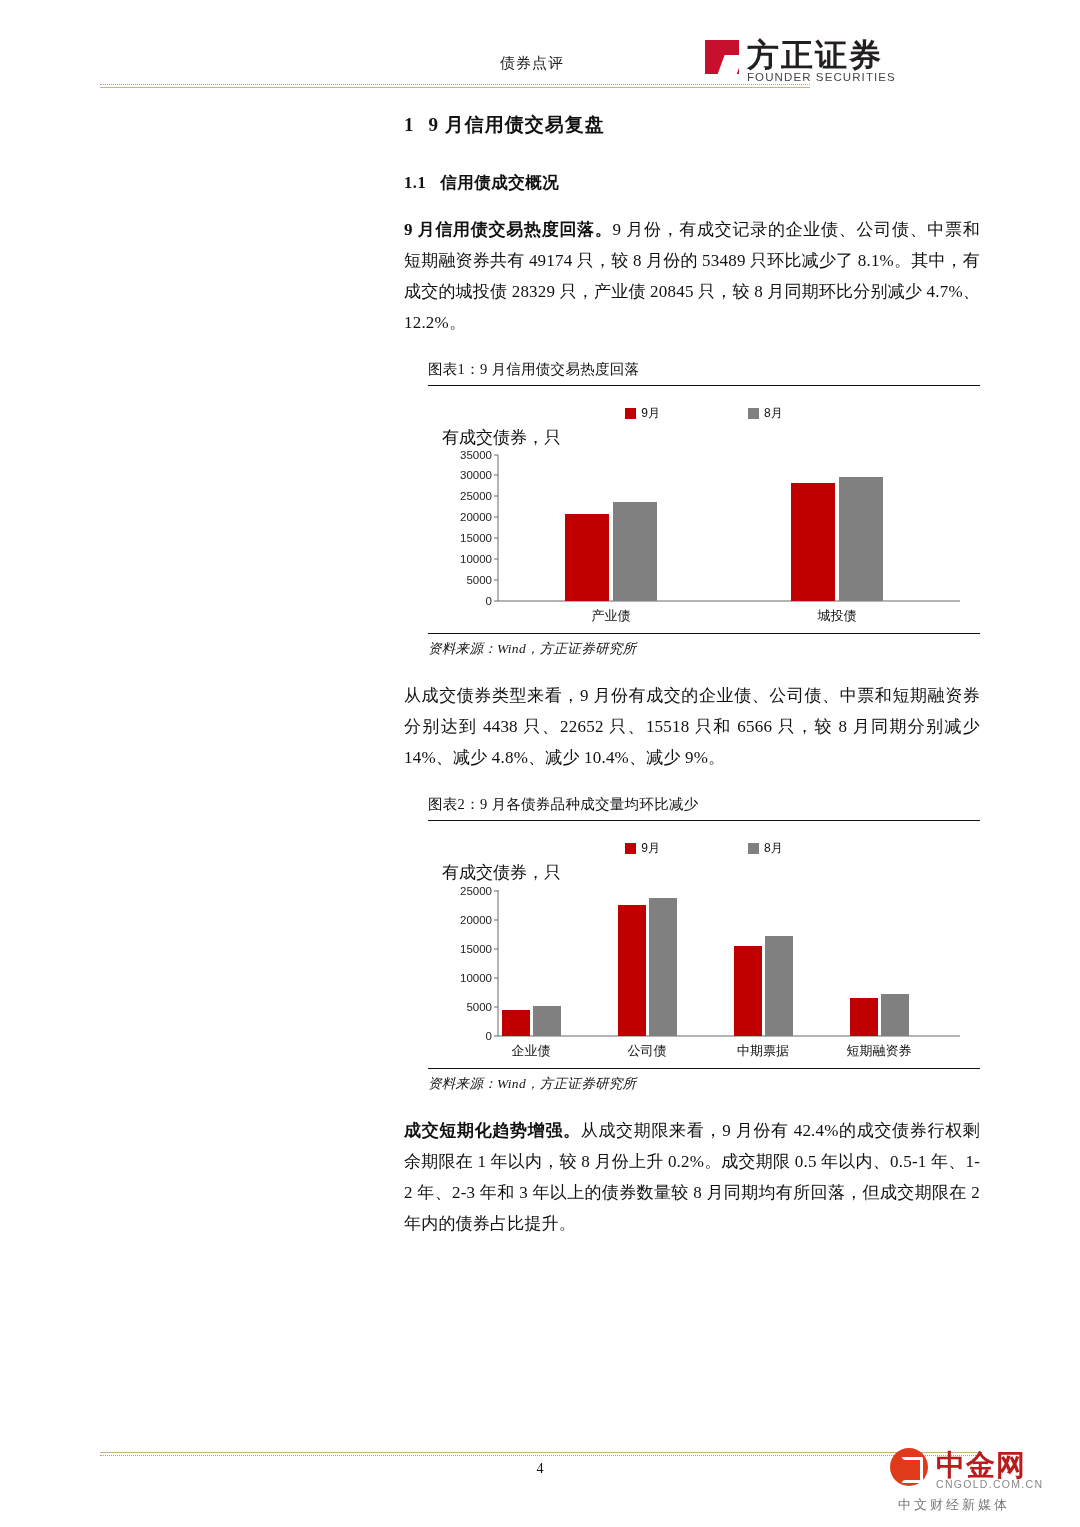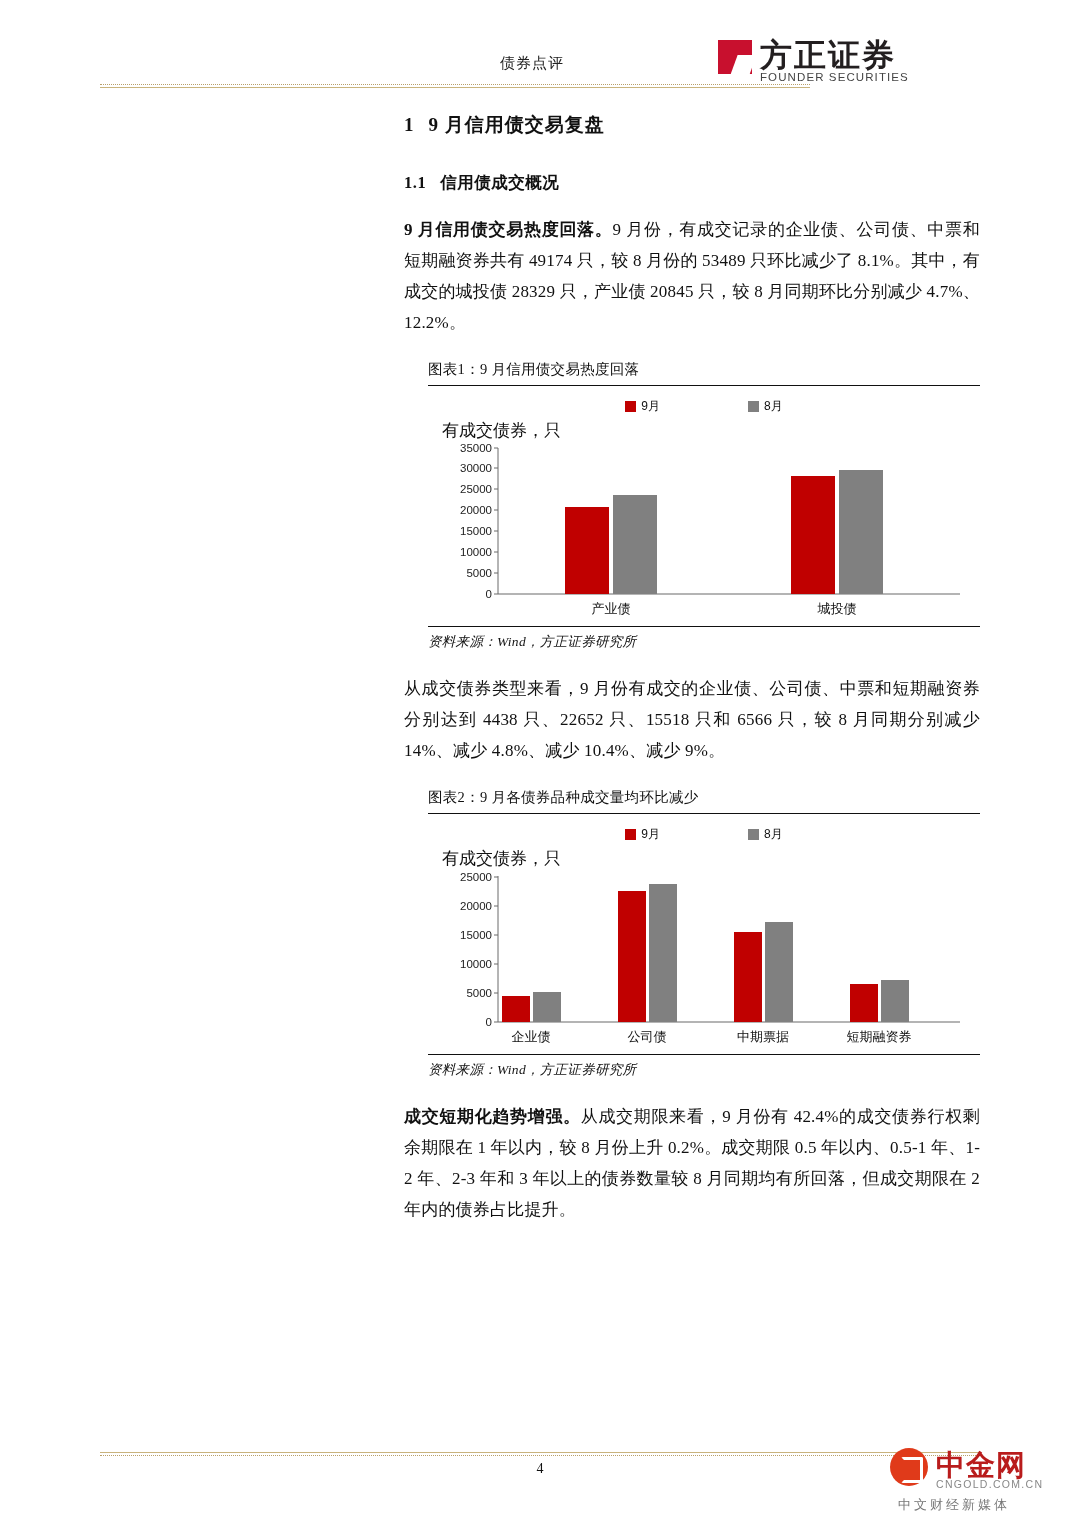--- a/index.html
+++ b/index.html
@@ -24,21 +24,21 @@
   }
   .hdr-rule {
     position:absolute; left:0; top:60px; width:710px; height:0;
     border-top:1px dotted #b9a06a;
   }
   .hdr-rule2 {
     position:absolute; left:0; top:63px; width:710px; height:0;
     border-top:1px solid #c9b37d;
   }
   .logo {
-    position:absolute; right:4px; top:14px; width:300px; height:48px;
+    position:absolute; right:17px; top:14px; width:300px; height:48px;
   }
   .logo-mark {
     position:absolute; left:24px; top:2px; width:34px; height:34px;
   }
   .logo-mark .sq {
     position:absolute; left:0; top:0; width:34px; height:34px;
     background:#c8102e;
   }
   .logo-mark .notch {
     position:absolute; left:16px; top:15px; width:19px; height:20px;
@@ -78,21 +78,21 @@
   }
   p.para b { font-weight:bold; }
 
   
   .figure { margin:0 0 22px 0; }
   .fig-title {
     font-size:14.5px; margin:0 0 6px 24px; letter-spacing:0.3px;
   }
   .fig-box {
     border-top:1.6px solid #111; border-bottom:1.6px solid #111;
-    padding:10px 0 4px 0; margin-left:24px; width:552px;
+    padding:17px 0 4px 0; margin-left:24px; width:552px;
     position:relative;
   }
   .fig-source {
     font-size:13.5px; font-style:italic; margin:6px 0 0 24px;
     letter-spacing:0.3px; color:#111;
   }
   .legend {
     display:flex; justify-content:center; gap:88px;
     font-size:12px; margin:2px 0 4px 0;
     font-family:"Liberation Sans", sans-serif;

